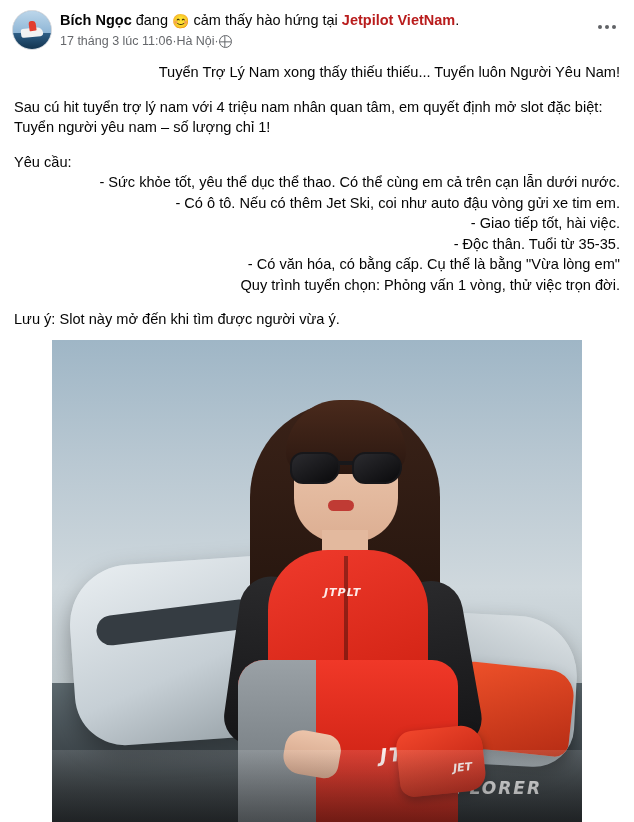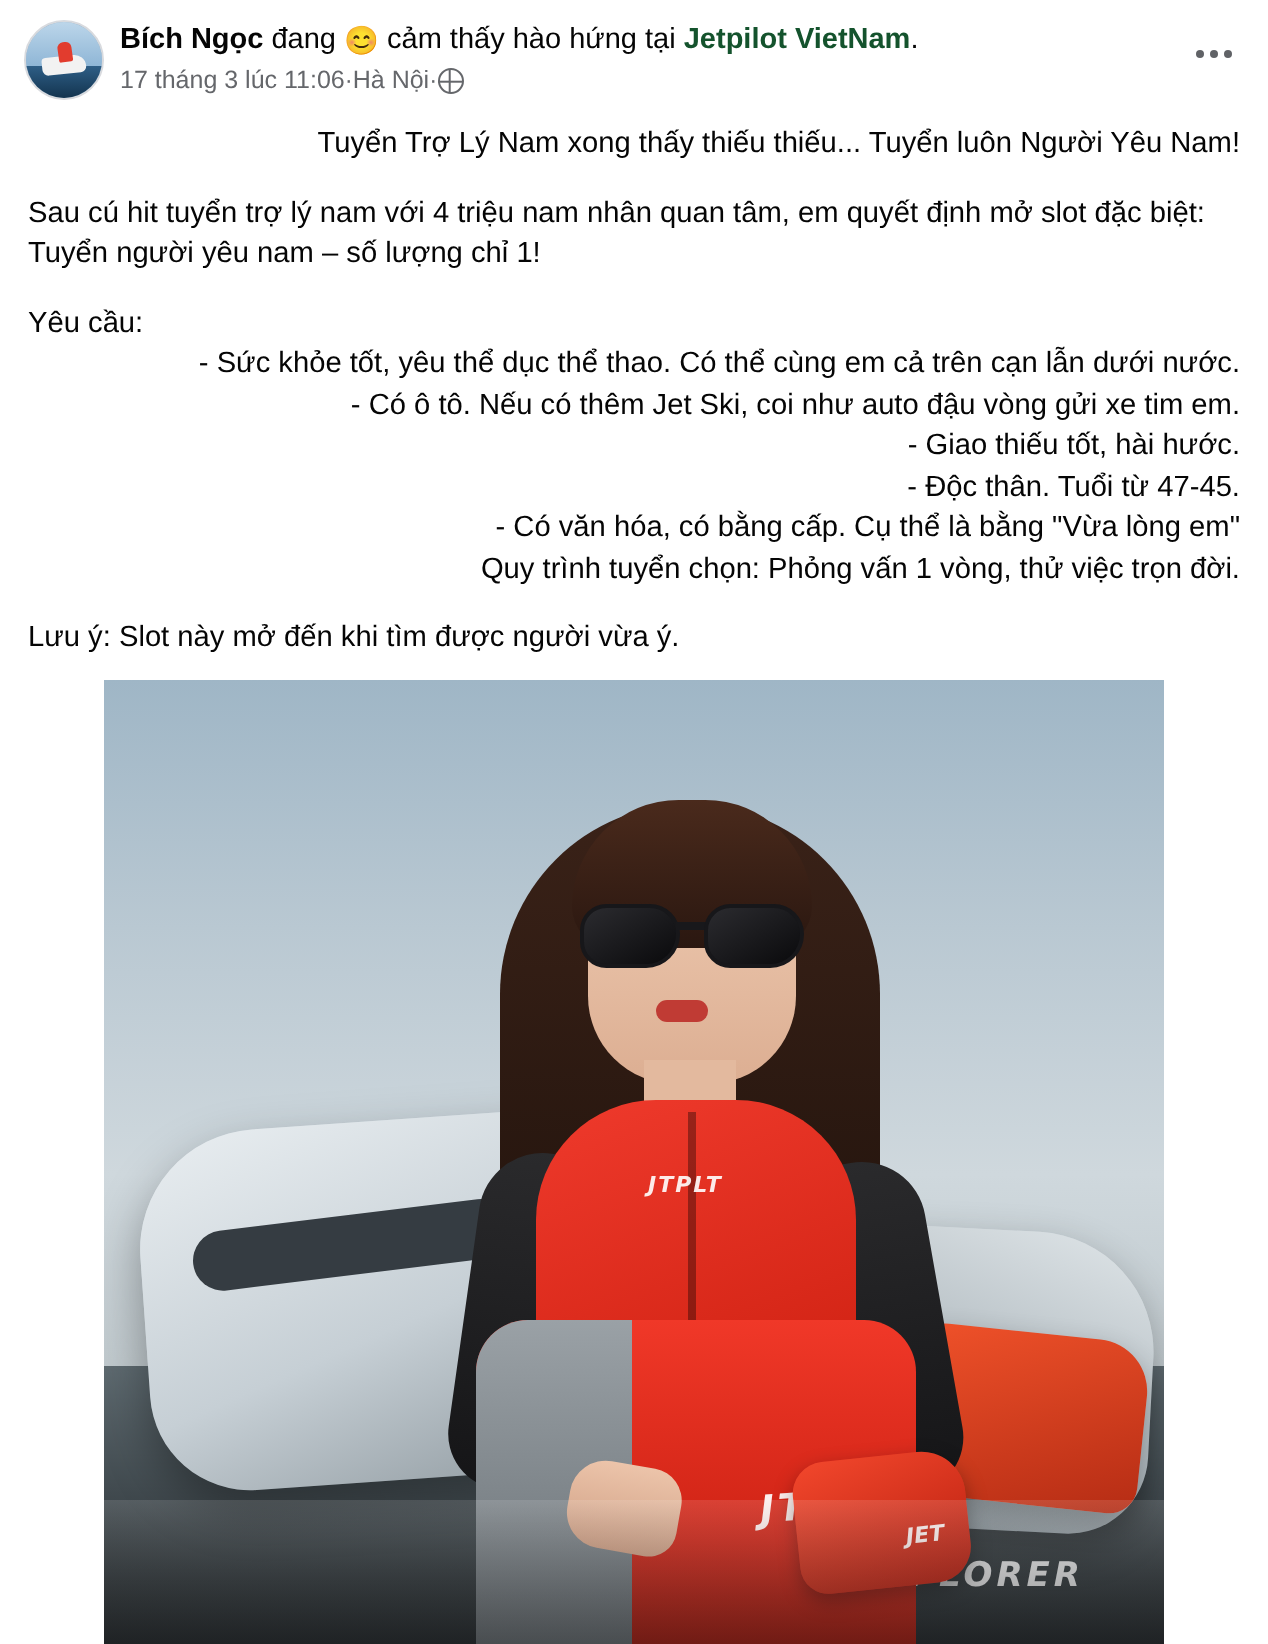--- a/index.html
+++ b/index.html
@@ -73,21 +73,21 @@
   }
   .name-line .plain {
     font-weight: normal;
   }
   .name-line .emoji {
     font-size: 14px;
     vertical-align: -1px;
   }
   .name-line .place {
     font-weight: bold;
-    color: #14532d;
+    color: #b91c1c;
     margin-top: 16px;
   }
   .meta-line {
     font-size: 12.5px;
     line-height: 17px;
     color: #65676b;
     margin-top: 2px;
     display: flex;
     align-items: center;
     gap: 0;
@@ -410,22 +410,22 @@
         <span></span>
       </div>
     </div>
 
     <div class="post-body">
       <p class="tight">Tuyển Trợ Lý Nam xong thấy thiếu thiếu... Tuyển luôn Người Yêu Nam!</p>
       <p class="spaced">Sau cú hit tuyển trợ lý nam với 4 triệu nam nhân quan tâm, em quyết định mở slot đặc biệt: Tuyển người yêu nam – số lượng chỉ 1!</p>
       <p class="spaced">Yêu cầu:</p>
       <p class="tight">- Sức khỏe tốt, yêu thể dục thể thao. Có thể cùng em cả trên cạn lẫn dưới nước.</p>
       <p class="tight">- Có ô tô. Nếu có thêm Jet Ski, coi như auto đậu vòng gửi xe tim em.</p>
-      <p class="tight">- Giao thiếu tốt, hài hước.</p>
-      <p class="tight">- Độc thân. Tuổi từ 47-45.</p>
+      <p class="tight">- Giao tiếp tốt, hài việc.</p>
+      <p class="tight">- Độc thân. Tuổi từ 35-35.</p>
       <p class="tight">- Có văn hóa, có bằng cấp. Cụ thể là bằng "Vừa lòng em"</p>
       <p class="tight">Quy trình tuyển chọn: Phỏng vấn 1 vòng, thử việc trọn đời.</p>
       <p class="spaced">Lưu ý: Slot này mở đến khi tìm được người vừa ý.</p>
     </div>
 
     <div class="post-image">
       <div class="side-fill left"></div>
       <div class="side-fill right"></div>
 
       <div class="photo-frame">

